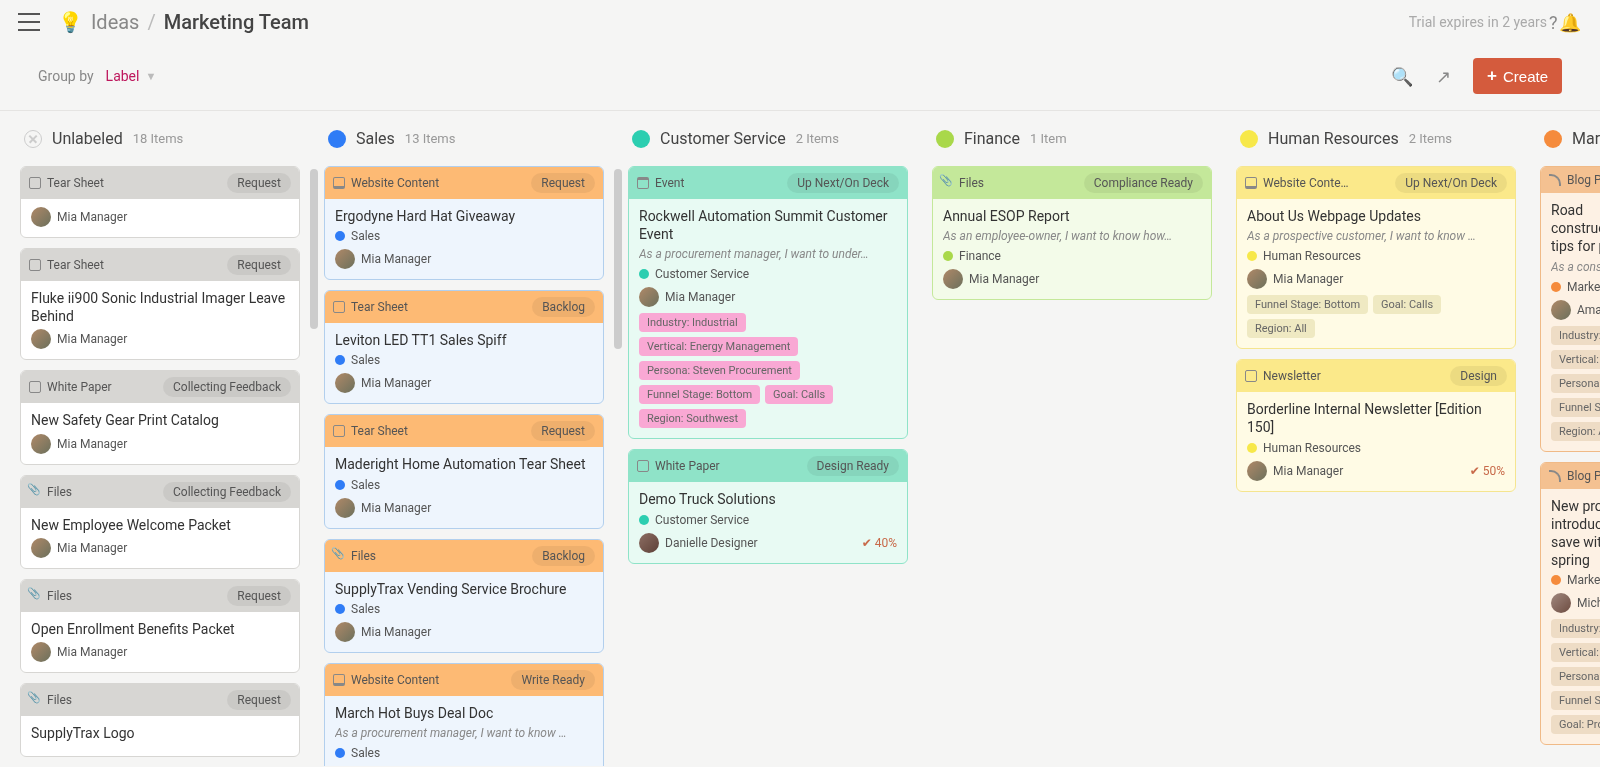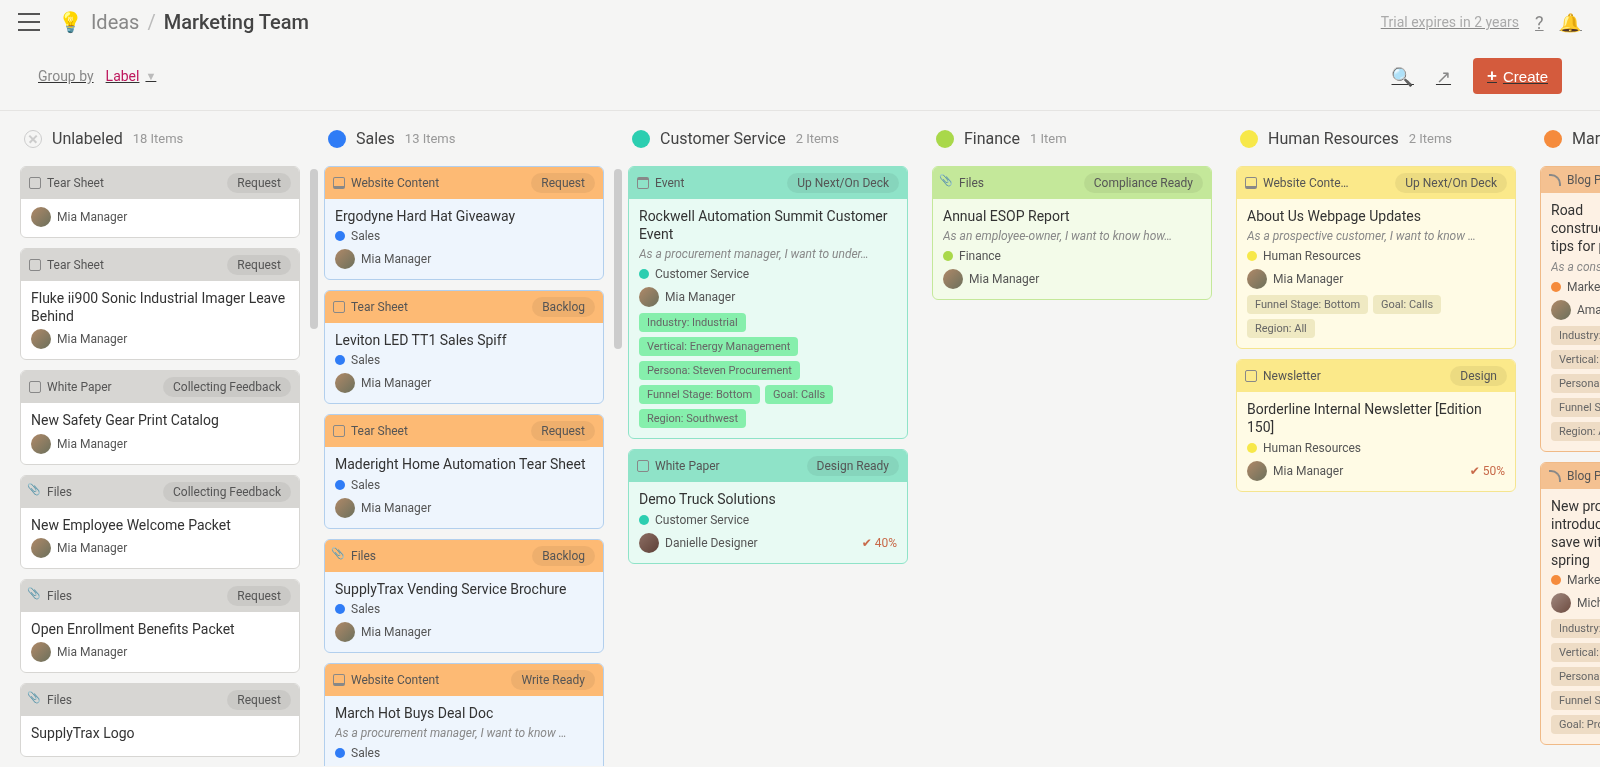--- a/index.html
+++ b/index.html
@@ -5,25 +5,25 @@
 * { box-sizing: border-box; margin: 0; padding: 0; }
 body { font-family: -apple-system, BlinkMacSystemFont, "Segoe UI", Roboto, sans-serif; background: #f5f5f4; color: #333; font-size: 14px; }
 .top-bar { display: flex; align-items: center; padding: 10px 18px; height: 44px; }
 .hamburger { width: 22px; height: 18px; display: flex; flex-direction: column; justify-content: space-between; cursor: pointer; margin-right: 18px; }
 .hamburger span { height: 2px; background: #555; width: 100%; }
 .breadcrumb { display: flex; align-items: center; font-size: 20px; color: #555; }
 .breadcrumb .bulb { margin-right: 8px; color: #888; }
 .breadcrumb .crumb-link { color: #888; }
 .breadcrumb .sep { margin: 0 8px; color: #bbb; }
 .breadcrumb .crumb-current { color: #444; font-weight: 500; }
-.top-right { margin-left: auto; display: flex; align-items: center; gap: 16px; color: #888; text-decoration: underline; }
+.top-right { margin-left: auto; display: flex; align-items: center; gap: 2px; color: #888; }
 .top-right .trial { color: #aaa; }
 .icon-btn { cursor: pointer; font-size: 18px; color: #888; }
 
-.toolbar { display: flex; align-items: center; padding: 14px 38px 16px; border-bottom: 1px solid #e5e4e2; text-decoration: underline; }
+.toolbar { display: flex; align-items: center; padding: 14px 38px 16px; border-bottom: 1px solid #e5e4e2; }
 .toolbar .group-by-label { color: #888; margin-right: 12px; }
 .toolbar .group-by-value { color: #be185d; margin-right: 6px; }
 .toolbar .chev { color: #bbb; font-size: 11px; }
 .toolbar-right { margin-left: auto; display: flex; align-items: center; gap: 22px; }
 .create-btn { background: #d45b3d; color: #fff; border: none; border-radius: 4px; padding: 8px 14px; font-size: 15px; font-weight: 500; cursor: pointer; display: flex; align-items: center; gap: 6px; }
 .create-btn .plus { font-size: 17px; font-weight: bold; }
 
 .board { display: flex; gap: 0; padding: 18px 16px 0; overflow-x: auto; height: calc(100vh - 112px); }
 .column { flex: 0 0 290px; padding: 0 4px; display: flex; flex-direction: column; position: relative; }
 .column-gutter { flex: 0 0 14px; position: relative; }
@@ -55,21 +55,21 @@
 .tags-row { display: flex; flex-wrap: wrap; gap: 5px; margin-top: 6px; }
 .tag-chip { background: #e8e7e3; border-radius: 4px; padding: 3px 8px; font-size: 11px; color: #666; }
 
 
 .theme-gray .card-head { background: #d7d6d3; }
 .theme-gray { border-color: #d7d6d3; }
 .theme-blue .card-head { background: #fdba74; }
 .theme-blue { border-color: #b2cfed; background: #eef5fd; }
 .theme-teal .card-head { background: #8fe3c8; }
 .theme-teal { border-color: #8fe3c8; background: #e8faf3; }
-.theme-teal .tag-chip { background: #86efac; }
+.theme-teal .tag-chip { background: #f9a8d4; }
 .theme-green .card-head { background: #c4e89a; }
 .theme-green { border-color: #c4e89a; background: #f3fbe9; }
 .theme-yellow .card-head { background: #fbe98a; }
 .theme-yellow { border-color: #f5e58f; background: #fffbe5; }
 .theme-yellow .tag-chip { background: #efe9c2; }
 .theme-orange .card-head { background: #f4c191; }
 .theme-orange { border-color: #f0ba87; background: #fdf1e4; }
 .theme-orange .tag-chip { background: #eedcc5; }
 
 .type-ico { width: 12px; height: 12px; border: 1.5px solid #888; display: inline-block; }

